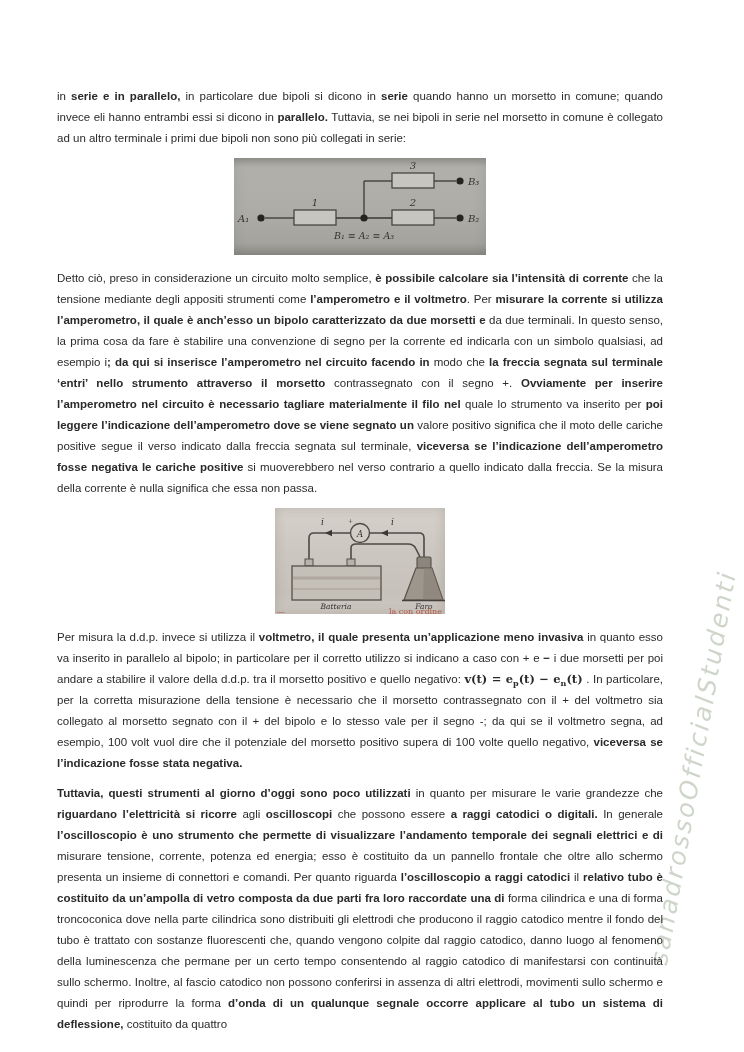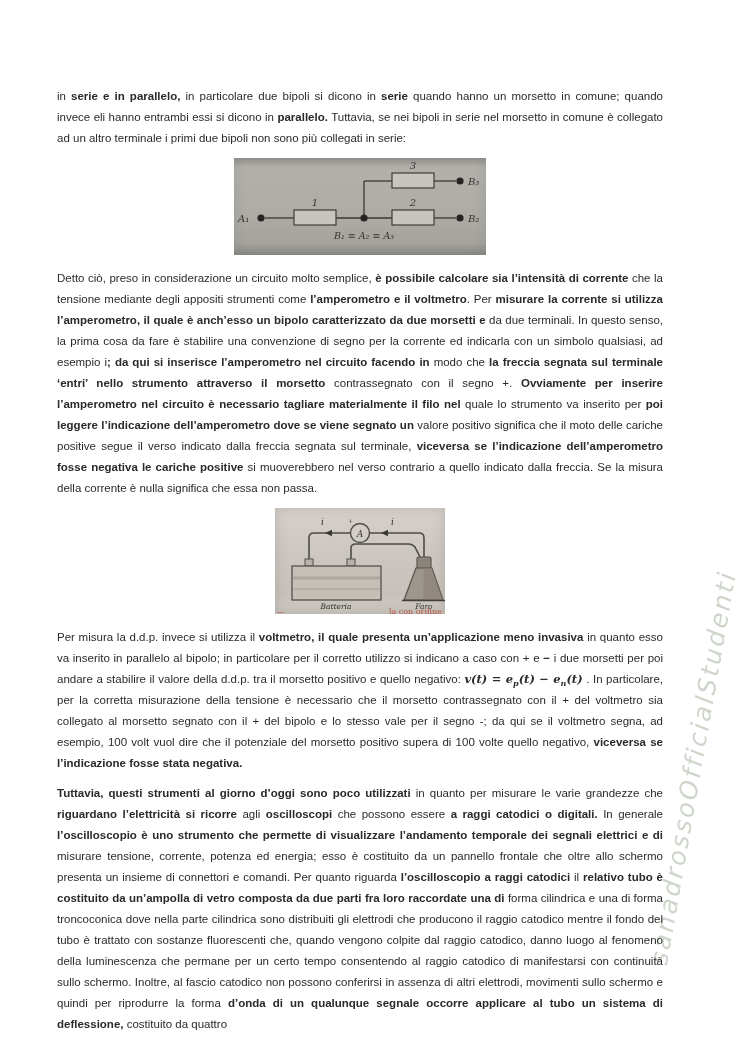--- a/index.html
+++ b/index.html
@@ -13,21 +13,21 @@
     font-family:"DejaVu Sans",sans-serif;font-style:italic;
     font-size:25px;letter-spacing:2.5px;white-space:nowrap;
     color:rgba(139,156,129,0.42);
   }
   .content{position:absolute;left:57px;top:86px;width:606px;z-index:1;}
   p.para{
     font-size:11.5px;line-height:21px;text-align:justify;
     margin:0 0 9px 0;
   }
   .b{font-weight:bold;}
-  .math{font-family:"DejaVu Serif",serif;font-style:italic;font-weight:bold;}
+  .math{font-family:"DejaVu Serif",serif;font-weight:bold;}
   sub.math{font-size:8px;line-height:0;}
   
   .fig1{
     width:252px;height:97px;margin:5px auto 13px auto;position:relative;
     background:linear-gradient(180deg,#96948f 0%,#b2b0ab 9%,#aeaca7 55%,#a5a39e 88%,#8d8b86 100%);
     box-shadow:inset 0 0 14px rgba(0,0,0,0.10);
   }
   
   .fig2{
     width:170px;height:106px;margin:6px auto 13px auto;position:relative;overflow:hidden;

